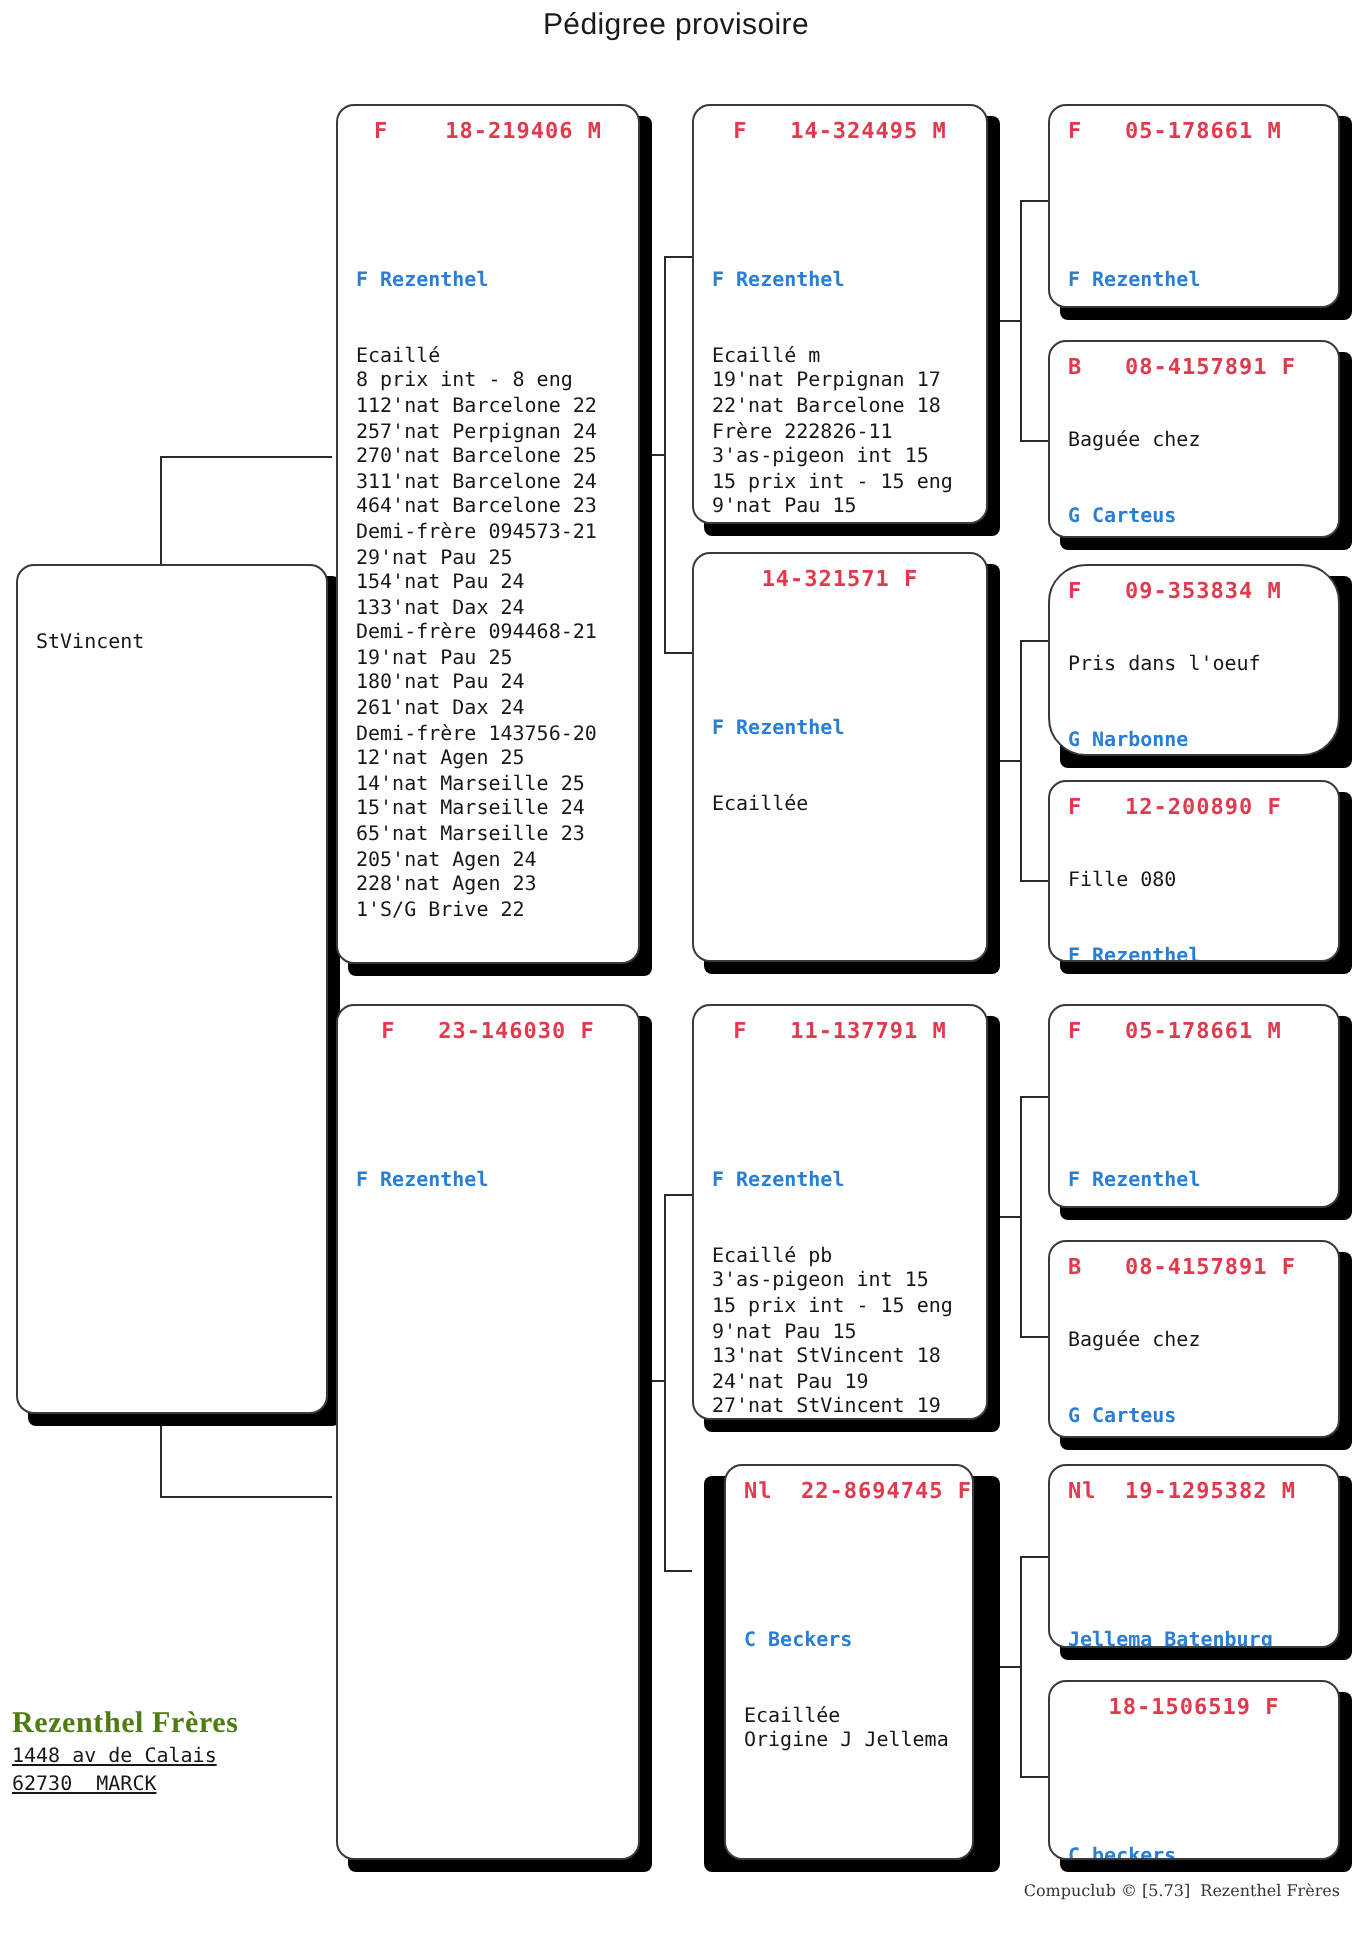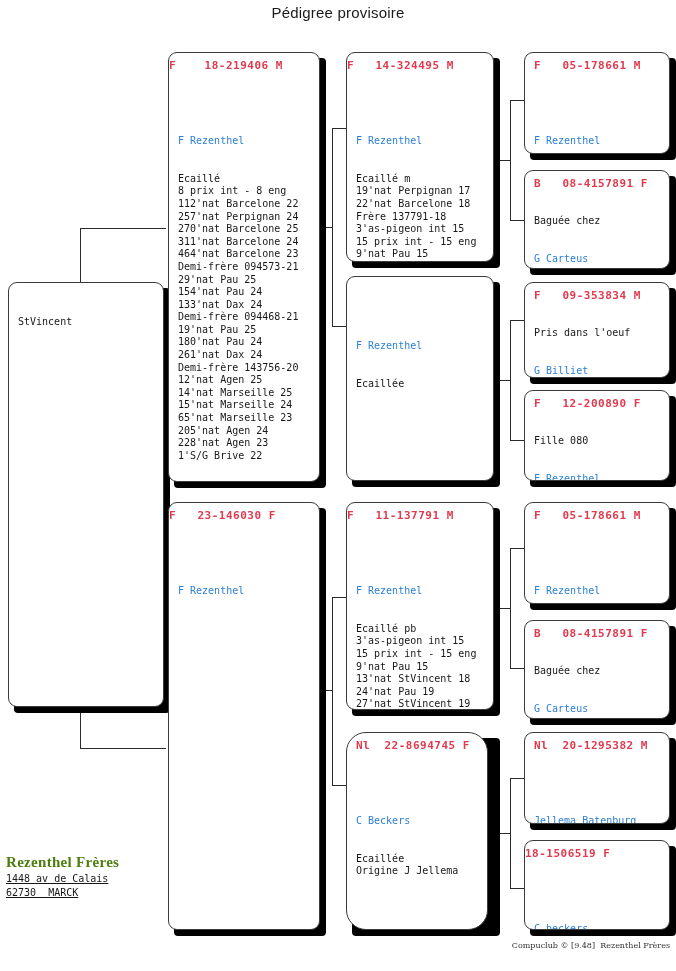--- a/index.html
+++ b/index.html
@@ -39,30 +39,30 @@
   }
   .card .hdr{
     color:#e03a4e;
     font-size:11px;
     font-weight:bold;
     letter-spacing:.5px;
     white-space:pre;
     padding:6px 0 0 0;
     line-height:13px;
   }
-  .card .hdr.center{}
+  .card .hdr.center{text-align:center;}
   .card .hdr.left{padding-left:9px;}
   .card .body{
     padding:0 0 0 9px;
     font-size:10px;
     line-height:12.6px;
     color:#171717;
     white-space:pre;
   }
-  .card .body .nm{color:#2a7fd4;font-weight:normal;}
+  .card .body .nm{color:#2a7fd4;font-weight:bold;}
   .card .body .blank{height:12.6px;}
 
   
   .plain{
     position:absolute;background:#fff;border:1px solid #3a3a3a;
     border-radius:9px;box-sizing:border-box;z-index:3;
   }
   .plain .lbl{
     font-size:10px;color:#171717;padding:33px 0 0 9px;white-space:pre;
   }
@@ -149,45 +149,46 @@
     <div class="nm">F Rezenthel</div>
   </div>
 </div>
 
 <div class="shadow" style="left:352px;top:58px;width:148px;height:210px;"></div>
 <div class="card" style="left:346px;top:52px;width:148px;height:210px;">
   <div class="hdr center">F   14-324495 M</div>
   <div class="body">
     <div class="blank"></div>
     <div class="nm">F Rezenthel</div>
-    <div><div>Ecaillé m</div><div>19'nat Perpignan 17</div><div>22'nat Barcelone 18</div><div>Frère 137791-18</div><div>3'as-pigeon int 15</div><div>15 prix int - 15 eng</div><div>9'nat Pau 15</div><div>13'nat StVincent 18</div></div>
+    <div><div>Ecaillé m</div><div>19'nat Perpignan 17</div><div>22'nat Barcelone 18</div><div>Frère 222826-11</div><div>3'as-pigeon int 15</div><div>15 prix int - 15 eng</div><div>9'nat Pau 15</div><div>13'nat StVincent 18</div></div>
   </div>
 </div>
 
 <div class="shadow" style="left:352px;top:282px;width:148px;height:205px;"></div>
 <div class="card" style="left:346px;top:276px;width:148px;height:205px;">
+  <div class="hdr center">14-321571 F</div>
   <div class="body">
     <div class="blank"></div>
     <div class="nm">F Rezenthel</div>
     <div><div>Ecaillée</div></div>
   </div>
 </div>
 
 <div class="shadow" style="left:352px;top:508px;width:148px;height:208px;"></div>
 <div class="card" style="left:346px;top:502px;width:148px;height:208px;">
   <div class="hdr center">F   11-137791 M</div>
   <div class="body">
     <div class="blank"></div>
     <div class="nm">F Rezenthel</div>
     <div><div>Ecaillé pb</div><div>3'as-pigeon int 15</div><div>15 prix int - 15 eng</div><div>9'nat Pau 15</div><div>13'nat StVincent 18</div><div>24'nat Pau 19</div><div>27'nat StVincent 19</div></div>
   </div>
 </div>
 
 <div class="shadow" style="left:352px;top:738px;width:148px;height:198px;"></div>
-<div class="card" style="left:346px;top:732px;width:142px;height:198px;border-radius:20px;">
+<div class="card" style="left:362px;top:732px;width:125px;height:198px;">
   <div class="hdr left">Nl  22-8694745 F</div>
   <div class="body">
     <div class="blank"></div>
     <div class="nm">C Beckers</div>
     <div><div>Ecaillée</div><div>Origine J Jellema</div></div>
   </div>
 </div>
 
 <div class="shadow" style="left:530px;top:58px;width:146px;height:102px;"></div>
 <div class="card" style="left:524px;top:52px;width:146px;height:102px;">
@@ -203,25 +204,25 @@
 <div class="card" style="left:524px;top:170px;width:146px;height:99px;">
   <div class="hdr left">B   08-4157891 F</div>
   <div class="body">
     <div><div>Baguée chez</div></div>
     <div class="nm">G Carteus</div>
     
   </div>
 </div>
 
 <div class="shadow" style="left:530px;top:288px;width:146px;height:96px;"></div>
-<div class="card" style="left:524px;top:282px;width:146px;height:96px;">
+<div class="card" style="left:524px;top:282px;width:146px;height:96px;border-radius:19px;">
   <div class="hdr left">F   09-353834 M</div>
   <div class="body">
     <div><div>Pris dans l'oeuf</div></div>
-    <div class="nm">G Billiet</div>
+    <div class="nm">G Narbonne</div>
     
   </div>
 </div>
 
 <div class="shadow" style="left:530px;top:396px;width:146px;height:91px;"></div>
 <div class="card" style="left:524px;top:390px;width:146px;height:91px;">
   <div class="hdr left">F   12-200890 F</div>
   <div class="body">
     <div><div>Fille 080</div></div>
     <div class="nm">F Rezenthel</div>
@@ -244,21 +245,21 @@
   <div class="hdr left">B   08-4157891 F</div>
   <div class="body">
     <div><div>Baguée chez</div></div>
     <div class="nm">G Carteus</div>
     
   </div>
 </div>
 
 <div class="shadow" style="left:530px;top:738px;width:146px;height:92px;"></div>
 <div class="card" style="left:524px;top:732px;width:146px;height:92px;">
-  <div class="hdr left">Nl  20-1295382 M</div>
+  <div class="hdr left">Nl  19-1295382 M</div>
   <div class="body">
     <div class="blank"></div>
     <div class="nm">Jellema Batenburg</div>
     
   </div>
 </div>
 
 <div class="shadow" style="left:530px;top:846px;width:146px;height:90px;"></div>
 <div class="card" style="left:524px;top:840px;width:146px;height:90px;">
   <div class="hdr center">18-1506519 F</div>
@@ -268,13 +269,13 @@
     
   </div>
 </div>
 
 <div id="owner">
   <div class="oname">Rezenthel Frères</div>
   <div class="oline">1448 av de Calais</div>
   <div class="oline">62730  MARCK</div>
 </div>
 
-<div id="footer">Compuclub © [9.48]  Rezenthel Frères</div>
+<div id="footer">Compuclub © [5.73]  Rezenthel Frères</div>
 
 </body></html>

